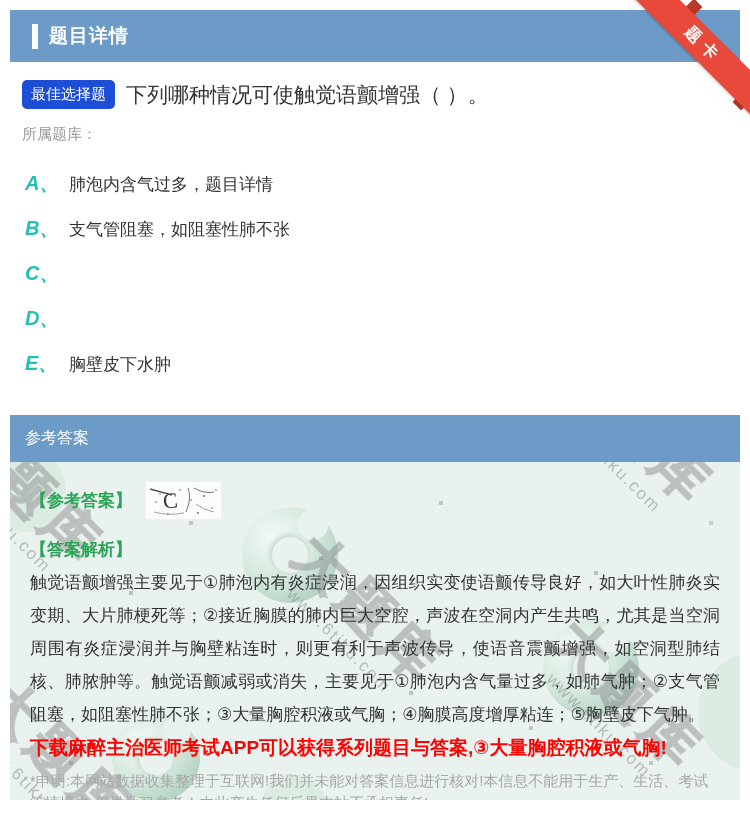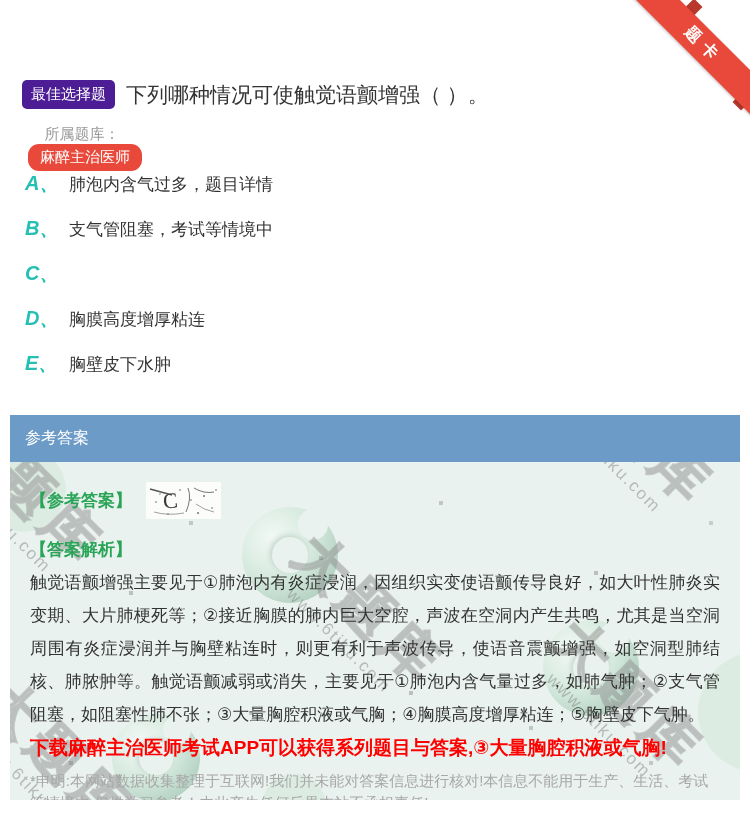--- a/index.html
+++ b/index.html
@@ -18,25 +18,25 @@
   .ribbon-fold { position:absolute; width:12px; height:12px; background:#b8392c; transform:rotate(45deg); }
   .fold-a { top:1px; left:56px; }
   .fold-b { top:96px; right:3px; }
   .ribbon { position:absolute; top:30px; right:-46px; width:185px; padding:5px 0;
             background:#e8493b; transform:rotate(45deg); text-align:center;
             color:#fff; font-size:16px; font-weight:bold; letter-spacing:7px;
             box-shadow:0 1px 3px rgba(0,0,0,.25); }
 
   
   .q-row { position:absolute; left:22px; top:80px; display:flex; align-items:center; }
-  .type-badge { background:#4c1d95; color:#fff; font-size:15px; padding:5px 9px;
+  .type-badge { background:#1d4ed8; color:#fff; font-size:15px; padding:5px 9px;
                 border-radius:5px; margin-right:11px; white-space:nowrap; }
   .q-text { font-size:21px; font-weight:normal; color:#333; }
 
-  .bank-row { position:absolute; left:22px; top:125px; display:flex; align-items:center; font-size:15px; color:#999;flex-direction:column; }
+  .bank-row { position:absolute; left:22px; top:125px; display:flex; align-items:center; font-size:15px; color:#999; }
   .bank-badge { background:#e8493b; color:#fff; font-size:15px; padding:4px 12px;
                 border-radius:11px; margin-left:6px; }
 
   .options { position:absolute; left:25px; top:170px; }
   .option-row { display:flex; align-items:baseline; height:21px; margin-bottom:24px; }
   .option-letter { color:#26bfb3; font-size:20px; font-weight:bold; font-style:italic; width:44px; flex:0 0 44px; }
   .option-text { font-size:17px; color:#333; }
 
   
   .answer-panel { position:absolute; left:10px; right:10px; top:415px; height:385px; }
@@ -74,52 +74,54 @@
       240px 250px 0 1px rgba(100,100,100,.3), 400px 230px 0 1px rgba(100,100,100,.35),
       520px 265px 0 1px rgba(100,100,100,.3), 640px 300px 0 1px rgba(100,100,100,.3),
       180px 60px 0 1px rgba(100,100,100,.3), 430px 40px 0 1px rgba(100,100,100,.3),
       700px 60px 0 1px rgba(100,100,100,.25), 60px 300px 0 1px rgba(100,100,100,.3); }
 </style>
 </head>
 <body>
 
 <div class="page">
 
+  <div class="header">
+    <div class="header-accent"></div>
+    <div class="header-title">题目详情</div>
+  </div>
 
   <div class="ribbon-wrap">
     <div class="ribbon-fold fold-a"></div>
     <div class="ribbon-fold fold-b"></div>
     <div class="ribbon">题卡</div>
   </div>
 
   <div class="q-row">
     <span class="type-badge">最佳选择题</span>
     <span class="q-text">下列哪种情况可使触觉语颤增强（ ）。</span>
   </div>
 
   <div class="bank-row">
     <span>所属题库：</span>
-    <span class="bank-badge">麻醉主治医师</span>
   </div>
 
   <div class="options">
     <div class="option-row">
       <span class="option-letter">A、</span>
       <span class="option-text">肺泡内含气过多，题目详情</span>
     </div>
     <div class="option-row">
       <span class="option-letter">B、</span>
-      <span class="option-text">支气管阻塞，考试等情境中</span>
+      <span class="option-text">支气管阻塞，如阻塞性肺不张</span>
     </div>
     <div class="option-row">
       <span class="option-letter">C、</span>
     </div>
     <div class="option-row">
       <span class="option-letter">D、</span>
-      <span class="option-text">胸膜高度增厚粘连</span>
     </div>
     <div class="option-row">
       <span class="option-letter">E、</span>
       <span class="option-text">胸壁皮下水肿</span>
     </div>
   </div>
 
   <div class="answer-panel">
     <div class="panel-bar">
       <span>参考答案</span>

